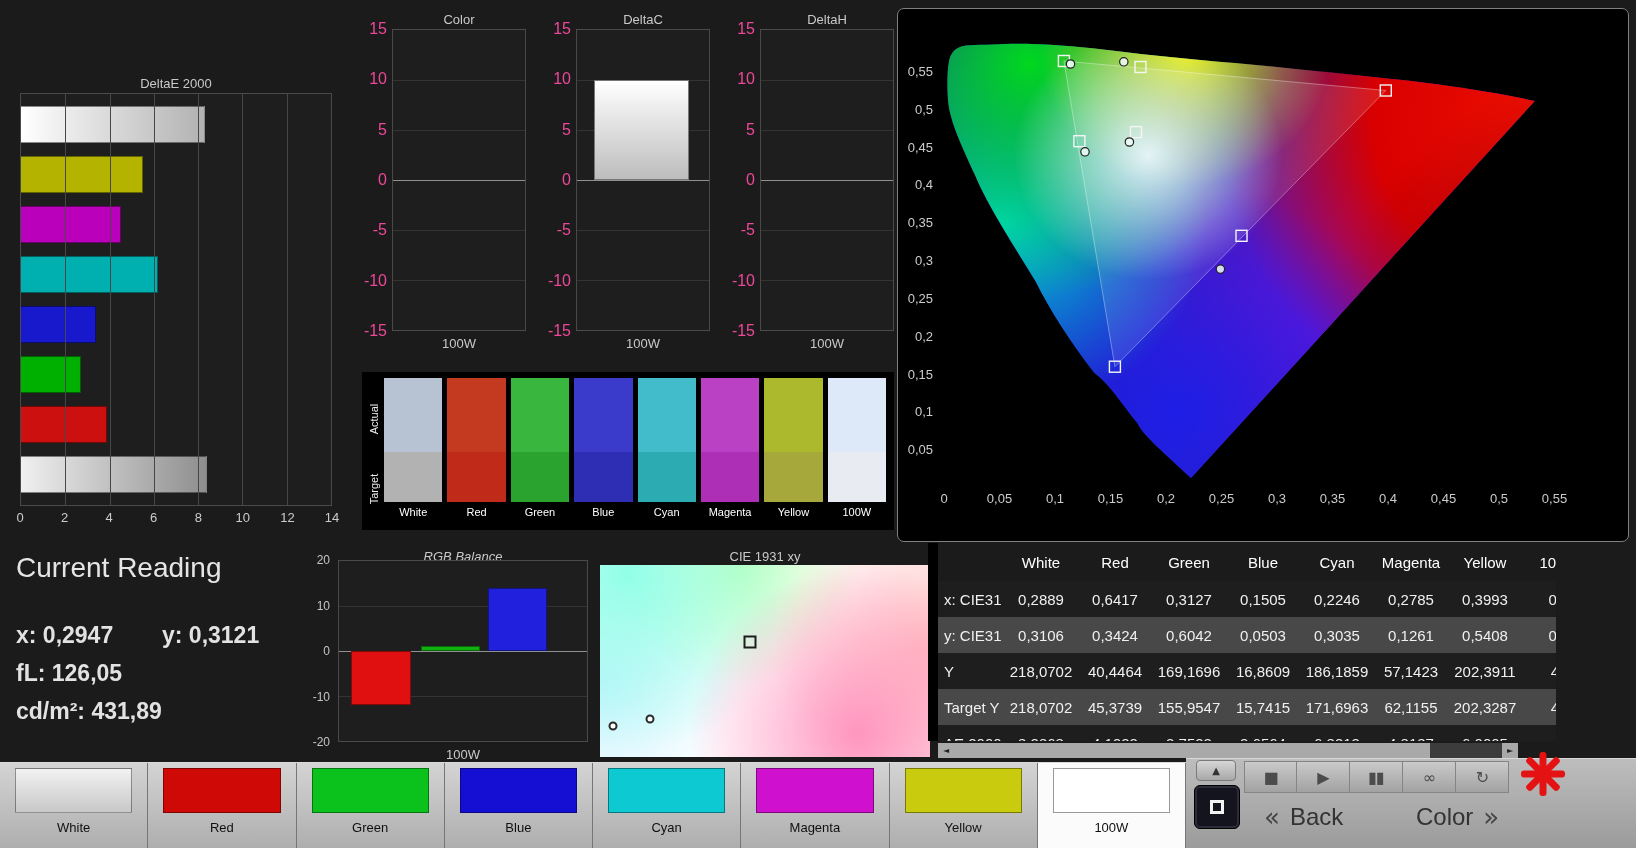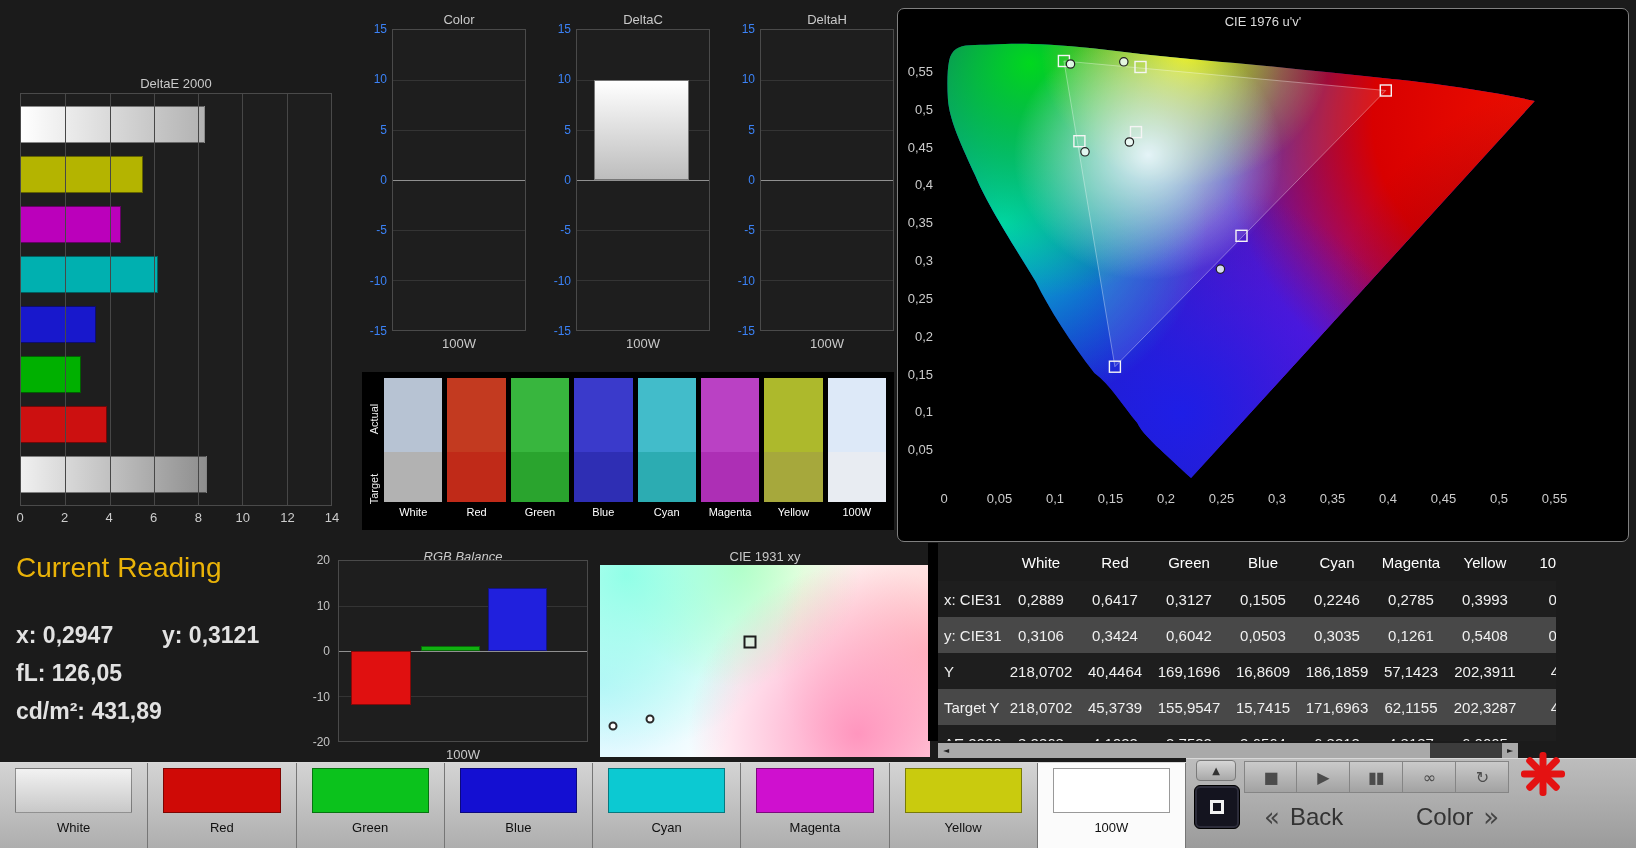--- a/index.html
+++ b/index.html
@@ -21,21 +21,21 @@
   .de-bar { height:37px; border:1px solid rgba(0,0,0,.45); border-left:none; }
   #de-xaxis { position:absolute; left:20px; top:510px; width:312px; height:16px;
               font-size:13px; color:#cccccc; }
   #de-xaxis span { position:absolute; transform:translateX(-50%); }
 
   
   #delta-small { position:absolute; left:366px; top:12px; width:528px; display:flex; gap:24px; }
   .sd-chart { flex:1; }
   .sd-title { font-size:13px; color:#c9c9c9; text-align:center; padding-left:26px; height:17px; }
   .sd-body { display:flex; }
-  .sd-ylab { width:26px; position:relative; font-size:12px; color:#3b82f6; }
+  .sd-ylab { width:26px; position:relative; font-size:16px; color:#ec4899; }
   .sd-ylab span { position:absolute; right:5px; transform:translateY(-50%); }
   .sd-plot { position:relative; flex:1; height:302px; background:#1e1e1e; border:1px solid #4a4a4a; }
   .hline { position:absolute; left:0; right:0; height:1px; background:#343434; }
   .zline { background:#909090; }
   .sd-bar { position:absolute; left:13%; width:72%;
             background:linear-gradient(to bottom,#ffffff,#bdbdbd); border:1px solid #777; }
   .sd-xlabel { padding-left:26px; text-align:center; font-size:13px; color:#c9c9c9; margin-top:5px; }
 
   
   #swatch-panel { position:absolute; left:362px; top:372px; width:532px; height:158px;
@@ -55,21 +55,21 @@
   #cie-title { position:absolute; left:0; top:5px; width:100%; text-align:center; font-size:13px; color:#ddd; }
   #cie-svg { position:absolute; left:46px; top:24px; }
   #cie-yticks { position:absolute; left:0; top:24px; width:42px; height:454px; font-size:13px; color:#ccc; }
   #cie-yticks span { position:absolute; right:7px; transform:translateY(-50%); }
   #cie-xticks { position:absolute; left:46px; top:482px; width:666px; height:16px; font-size:13px; color:#ccc; }
   #cie-xticks span { position:absolute; transform:translateX(-50%); }
   #cie-coverage { position:absolute; left:395px; top:444px; display:flex; gap:18px;
                   font-size:17px; color:#fff; background:#101010; padding:5px 14px; border-radius:3px; }
 
   
-  #cr-title { position:absolute; left:16px; top:552px; font-size:28px; color:#eab308; }
+  #cr-title { position:absolute; left:16px; top:552px; font-size:28px; color:#e5e5e5; }
   .cr-line { position:absolute; font-size:23px; color:#e2e2e2;font-weight:bold; }
   #cr-x { left:16px; top:622px; } #cr-y { left:162px; top:622px; }
   #cr-fl { left:16px; top:660px; } #cr-cd { left:16px; top:698px; }
 
   
   #rgb-title { left:338px; top:549px; width:250px;font-style:italic; }
   #rgb-ylab { position:absolute; left:300px; top:560px; width:36px; height:182px; font-size:12px; color:#c4c4c4; }
   #rgb-ylab span { position:absolute; right:6px; transform:translateY(-50%); }
   #rgb-plot { position:absolute; left:338px; top:560px; width:250px; height:182px;
               background:#1e1e1e; border:1px solid #4a4a4a; }
@@ -296,21 +296,20 @@
         </div>
         <div class="sw-col">
           <div class="sw-actual" style="background: rgb(221, 233, 248);"></div>
           <div class="sw-target" style="background: rgb(232, 236, 242);"></div>
           <div class="sw-label">100W</div>
         </div>
       </div>
   </div>
 
   <div id="cie-panel">
-    <div id="cie-title">CIE 1976 u'v'</div>
     <div id="cie-yticks">
         <span style="top: 37.8333px;">0,55</span>
         <span style="top: 75.6667px;">0,5</span>
         <span style="top: 113.5px;">0,45</span>
         <span style="top: 151.333px;">0,4</span>
         <span style="top: 189.167px;">0,35</span>
         <span style="top: 227px;">0,3</span>
         <span style="top: 264.833px;">0,25</span>
         <span style="top: 302.667px;">0,2</span>
         <span style="top: 340.5px;">0,15</span>

